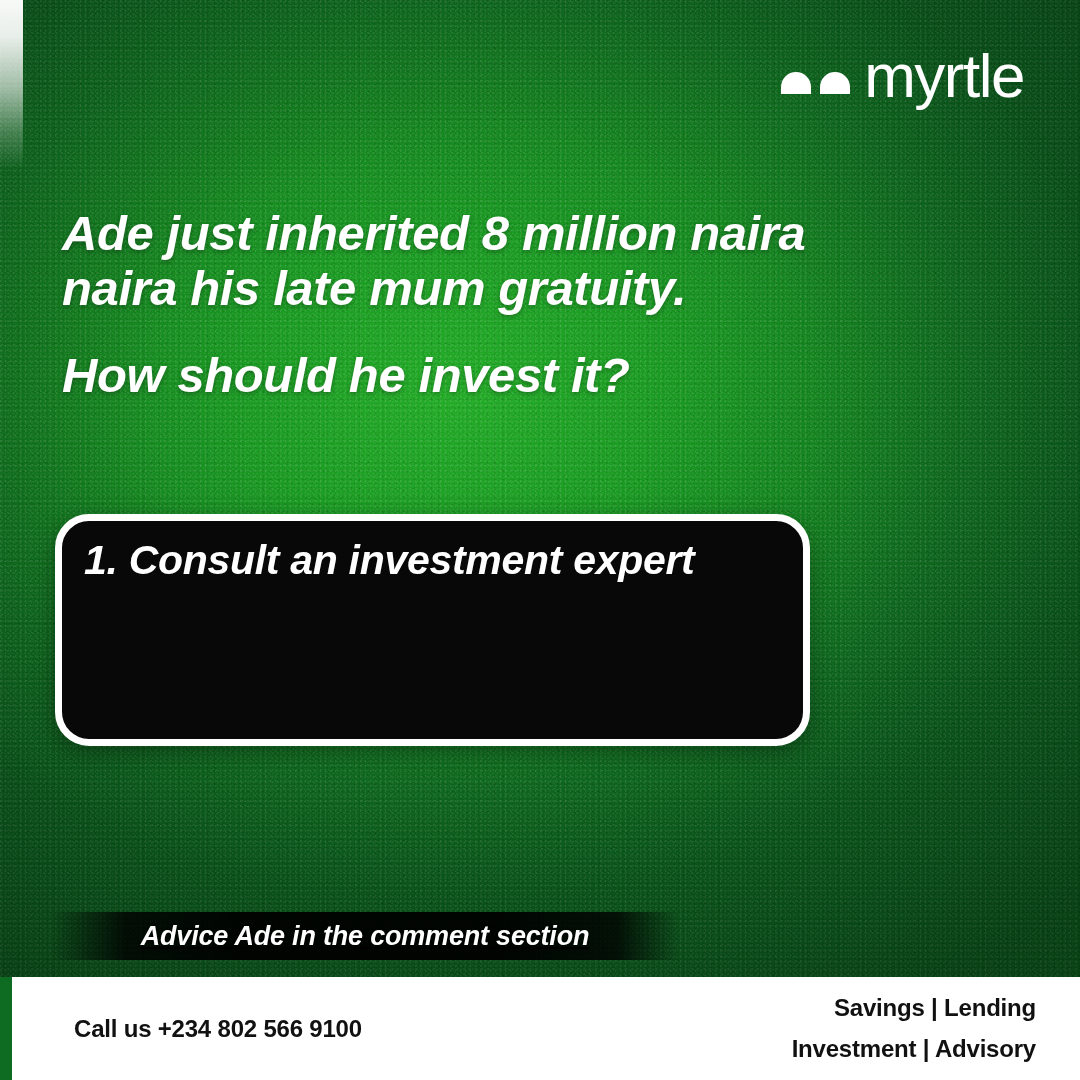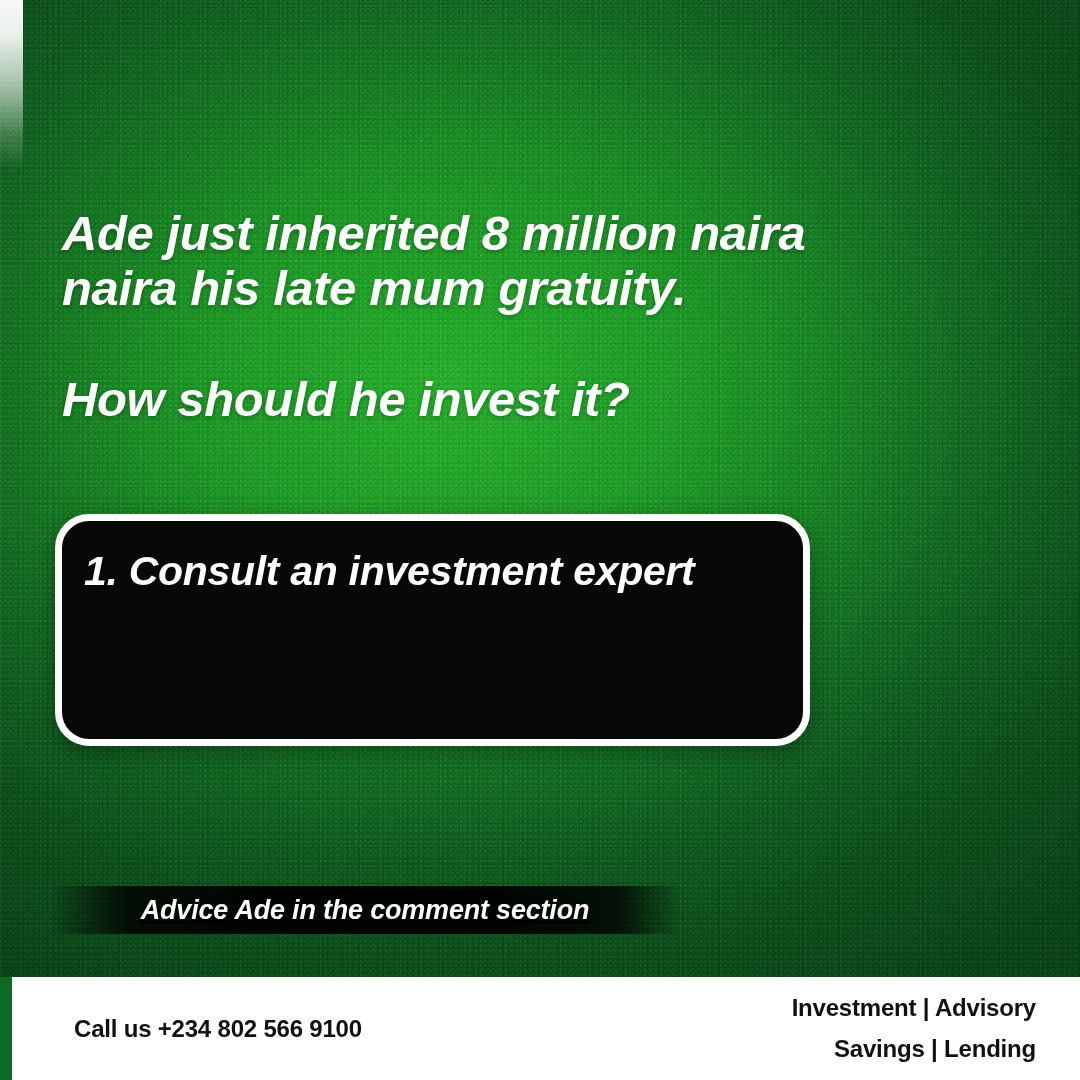--- a/index.html
+++ b/index.html
@@ -100,48 +100,48 @@
     width:780px;
     color:#ffffff;
     font-family:"Liberation Sans", sans-serif;
     font-style:italic;
     font-weight:bold;
     font-size:49px;
     line-height:1.12;
     letter-spacing:-.4px;
     text-shadow:0 2px 5px rgba(0,0,0,.30);
   }
-  .headline .q { display:block; margin-top:56px;font-style:italic; }
+  .headline .q { display:block; margin-top:32px;font-style:italic; }
 
   
   .options-card {
     position:absolute;
     left:55px; top:514px;
     width:755px; height:232px;
     background:#080808;
     border:7px solid #ffffff;
     border-radius:34px;
     box-shadow:0 6px 22px rgba(0,0,0,.35);
-    padding:24px 0 0 22px;
+    padding:13px 0 0 22px;
   }
   .option-line {
     color:#ffffff;
     font-family:"Liberation Sans", sans-serif;
     font-style:italic;
     font-weight:bold;
     font-size:41px;
     line-height:1.27;
     letter-spacing:-.3px;
     white-space:nowrap;
   }
 
   
   .advice-banner {
     position:absolute;
-    left:50px; top:886px;
+    left:50px; top:912px;
     width:630px; height:48px;
     background:linear-gradient(to right,
         rgba(0,0,0,0) 0%,
         rgba(0,0,0,.82) 12%,
         rgba(0,0,0,.94) 30%,
         rgba(0,0,0,.94) 72%,
         rgba(0,0,0,.80) 90%,
         rgba(0,0,0,0) 100%);
     display:flex; align-items:center; justify-content:center;text-decoration:underline;
   }
@@ -182,20 +182,27 @@
 <div class="poster">
 
   <div class="bg-green">
     <div class="bg-noise"></div>
     <div class="bg-noise2"></div>
     <div class="bg-vignette"></div>
   </div>
 
   <div class="corner-strip"></div>
 
+  <div class="logo">
+    <div class="logo-marks">
+      <div class="logo-dome"></div>
+      <div class="logo-dome"></div>
+    </div>
+    <div class="logo-word">myrtle</div>
+  </div>
 
   <div class="headline">
     <span>Ade just inherited 8 million naira</span>
     <br>
     <span>naira his late mum gratuity.</span>
     <span class="q">How should he invest it?</span>
   </div>
 
   <div class="options-card">
     <div class="option-line">1. Consult an investment expert</div>
@@ -203,18 +210,18 @@
 
   <div class="advice-banner">
     <span class="advice-text">Advice Ade in the comment section</span>
   </div>
 
   <div class="footer">
     <div class="footer-col">
       <span class="footer-line">Call us +234 802 566 9100</span>
     </div>
     <div class="footer-col right">
+      <span class="footer-line">Savings | Lending</span>
       <span class="footer-line">Investment | Advisory</span>
-      <span class="footer-line">Savings | Lending</span>
     </div>
   </div>
 
 </div>
 
 </body></html>

